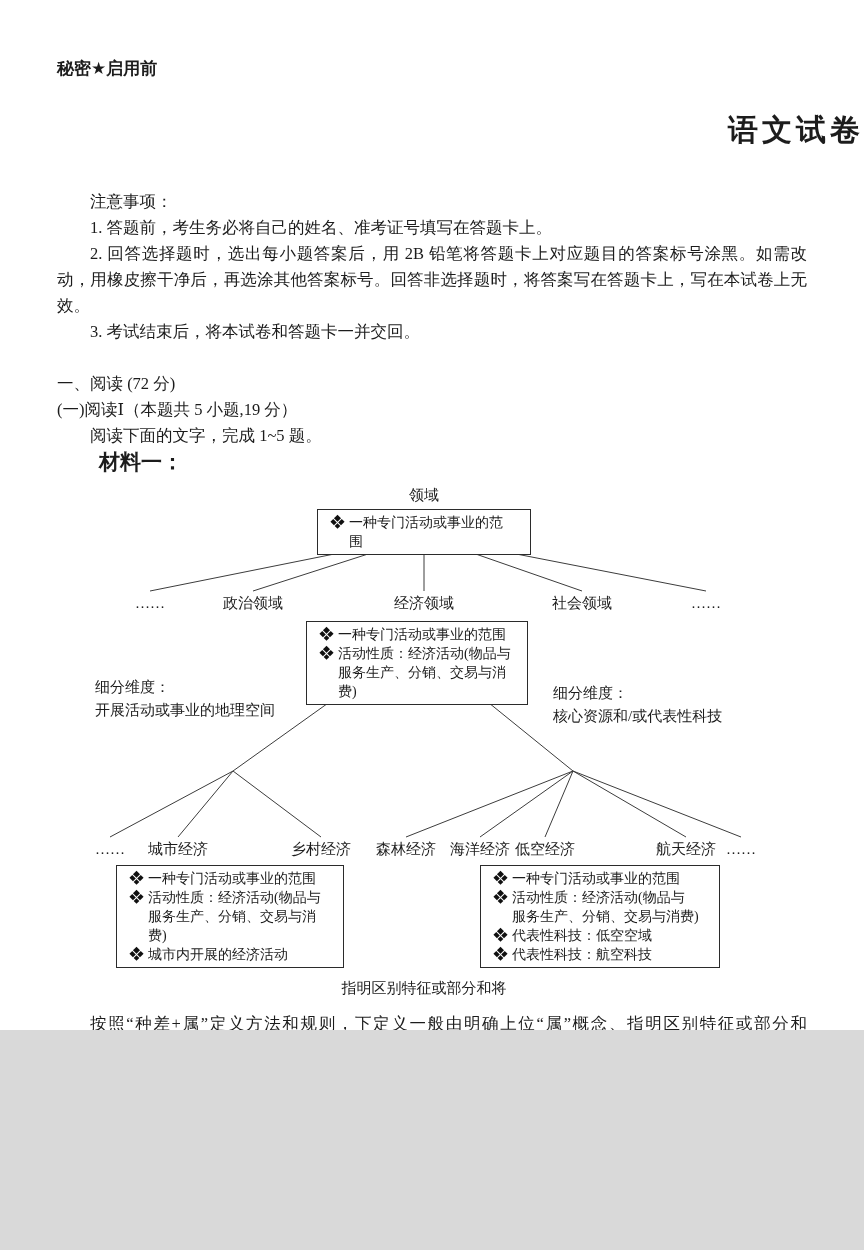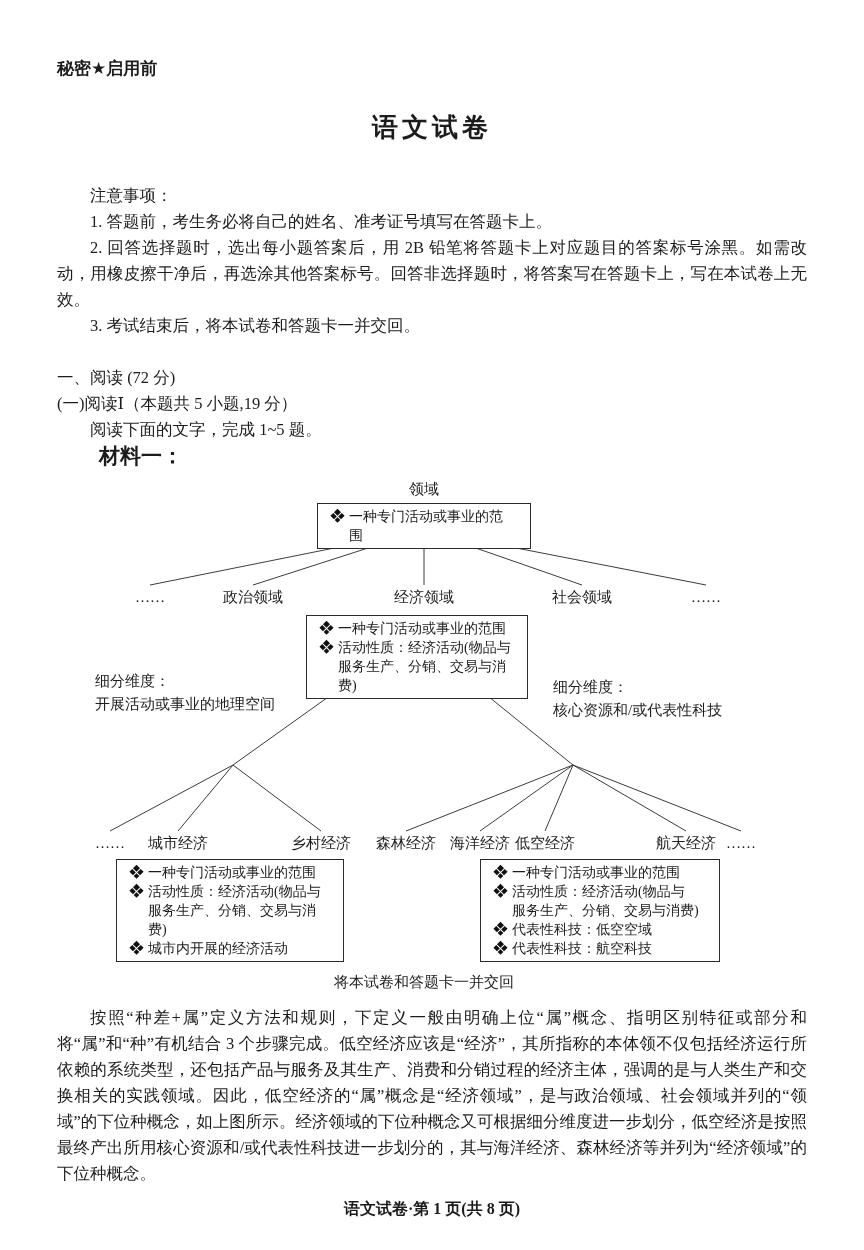--- a/index.html
+++ b/index.html
@@ -1,22 +1,22 @@
 <!DOCTYPE html>
 <html><head>
 <meta charset="utf-8">
 <title>Exam Page</title>
 <style>
   * { margin:0; padding:0; box-sizing:border-box; }
   body { background:#d9d9d9; font-family:"Liberation Serif","DejaVu Serif",serif; }
-  .page { width:864px; height:1250px; margin:0 auto; background:#ffffff; color:#1c1c1c;
+  .page { width:864px; height:1030px; margin:0 auto; background:#ffffff; color:#1c1c1c;
           position:relative; overflow:hidden; padding-top:57px; }
   .mx { margin-left:57px; margin-right:57px; }
   .secret { font-size:17px; font-weight:700; font-family:"Liberation Sans","DejaVu Sans",sans-serif; }
-  .title { margin-top:30px; text-align:center; font-size:26px; font-weight:700; letter-spacing:4px; }
+  .title { margin-top:30px; text-align:right; font-size:30px; font-weight:700; letter-spacing:4px; }
   .bt { font-size:16.5px; line-height:26px; }
   .notice { margin-top:38px; }
   .ind { text-indent:2em; }
   .sect { margin-top:26px; }
   .heiti { font-weight:700; font-family:"Liberation Sans","DejaVu Sans",sans-serif; font-size:21px; }
   .just { text-align:justify; }
 
   .diagram { position:relative; height:520px; margin-top:8px; font-size:15px; }
   .dsvg { position:absolute; left:0; top:0; }
   .dlabel { position:absolute; transform:translateX(-50%); white-space:nowrap; line-height:20px; }
@@ -209,20 +209,20 @@
         <span class="bicon">
             <i></i>
             <i></i>
             <i></i>
             <i></i>
           </span>
         <span>代表性科技：航空科技</span>
       </div>
     </div>
 
-    <div class="caption" style="left:424px;top:496px;">将本试卷和答题卡一并交回</div>
+    <div class="caption" style="left:424px;top:496px;">指明区别特征或部分和将</div>
   </div>
 
   <p class="bodyp bt mx ind just">按照“种差+属”定义方法和规则，下定义一般由明确上位“属”概念、指明区别特征或部分和将“属”和“种”有机结合 3 个步骤完成。低空经济应该是“经济”，其所指称的本体领不仅包括经济运行所依赖的系统类型，还包括产品与服务及其生产、消费和分销过程的经济主体，强调的是与人类生产和交换相关的实践领域。因此，低空经济的“属”概念是“经济领域”，是与政治领域、社会领域并列的“领域”的下位种概念，如上图所示。经济领域的下位种概念又可根据细分维度进一步划分，低空经济是按照最终产出所用核心资源和/或代表性科技进一步划分的，其与海洋经济、森林经济等并列为“经济领域”的下位种概念。</p>
 
   <div class="footer">语文试卷·第 1 页(共 8 页)</div>
 
 </div>
 
 </body></html>

